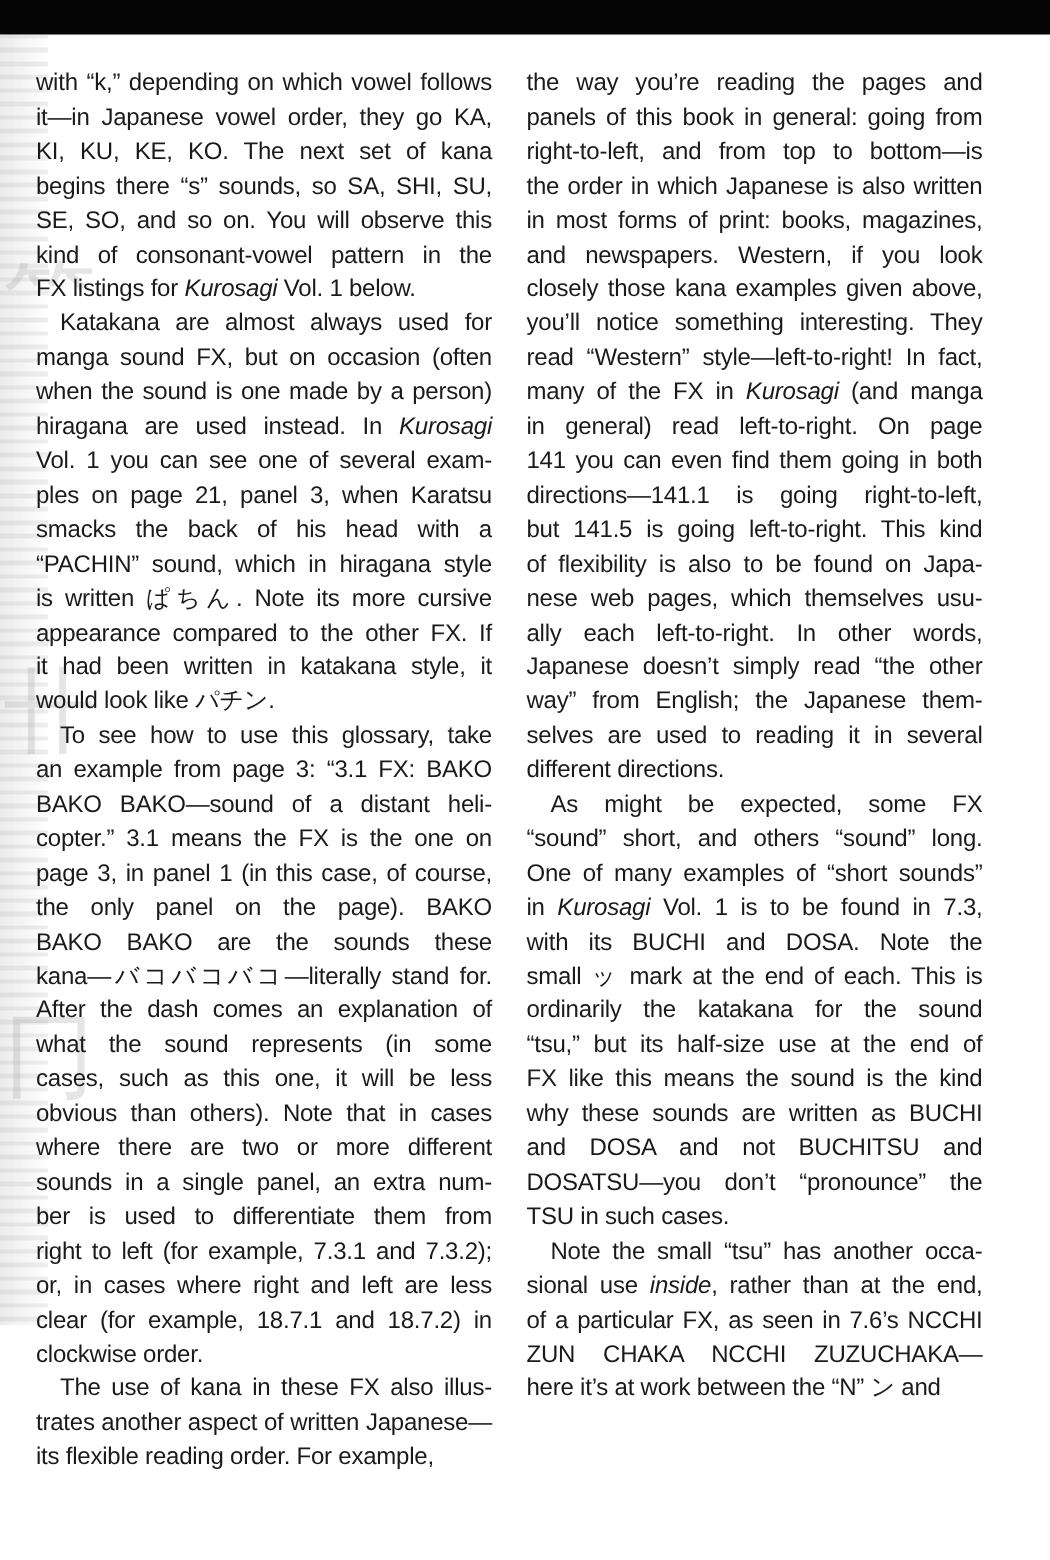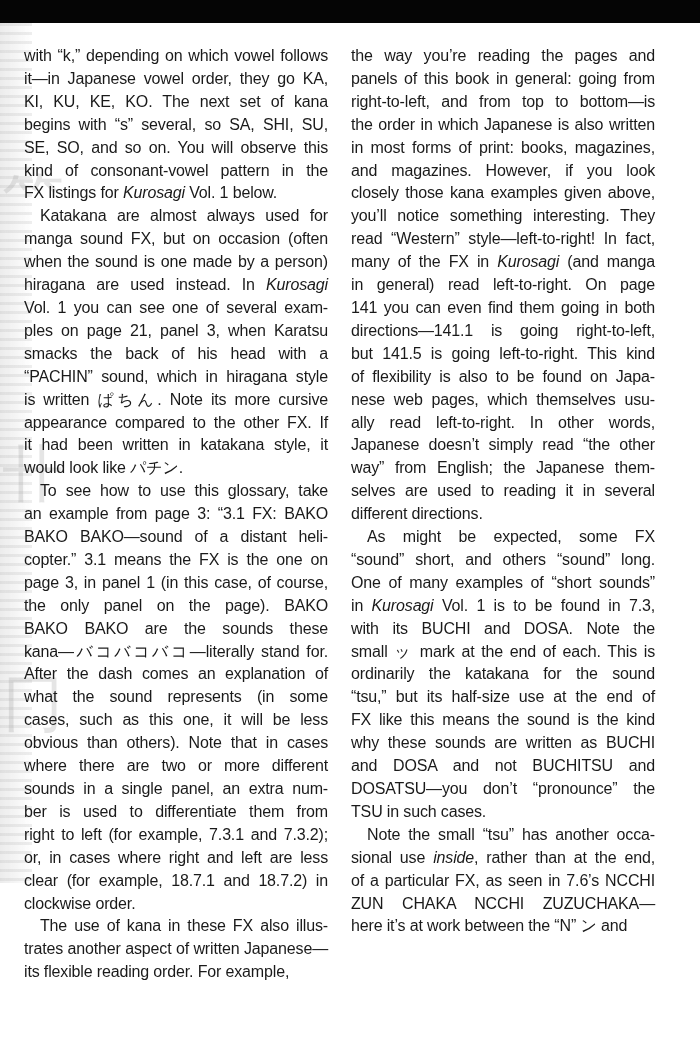--- a/index.html
+++ b/index.html
@@ -46,21 +46,21 @@
   <span class="wm-glyph" style="top:150px">⺮</span>
   <span class="wm-glyph" style="top:420px">卄</span>
   <span class="wm-glyph" style="top:650px">冂</span>
 </div>
 
 <div class="column col-left" id="col-left">
     <p>
       <span class="line">with “k,” depending on which vowel follows</span>
       <span class="line">it—in Japanese vowel order, they go KA,</span>
       <span class="line">KI, KU, KE, KO. The next set of kana</span>
-      <span class="line">begins with “s” several, so SA, SHI, SU,</span>
+      <span class="line">begins there “s” sounds, so SA, SHI, SU,</span>
       <span class="line">SE, SO, and so on. You will observe this</span>
       <span class="line">kind of consonant-vowel pattern in the</span>
       <span class="line last">FX listings for <em>Kurosagi</em> Vol. 1 below.</span>
     </p>
     <p>
       <span class="line indent">Katakana are almost always used for</span>
       <span class="line">manga sound FX, but on occasion (often</span>
       <span class="line">when the sound is one made by a person)</span>
       <span class="line">hiragana are used instead. In <em>Kurosagi</em></span>
       <span class="line">Vol. 1 you can see one of several exam-</span>
@@ -99,32 +99,32 @@
       <span class="line last">its flexible reading order. For example,</span>
     </p>
   </div>
 <div class="column col-right" id="col-right">
     <p>
       <span class="line">the way you’re reading the pages and</span>
       <span class="line">panels of this book in general: going from</span>
       <span class="line">right-to-left, and from top to bottom—is</span>
       <span class="line">the order in which Japanese is also written</span>
       <span class="line">in most forms of print: books, magazines,</span>
-      <span class="line">and magazines. However, if you look</span>
+      <span class="line">and newspapers. Western, if you look</span>
       <span class="line">closely those kana examples given above,</span>
       <span class="line">you’ll notice something interesting. They</span>
       <span class="line">read “Western” style—left-to-right! In fact,</span>
       <span class="line">many of the FX in <em>Kurosagi</em> (and manga</span>
       <span class="line">in general) read left-to-right. On page</span>
       <span class="line">141 you can even find them going in both</span>
       <span class="line">directions—141.1 is going right-to-left,</span>
       <span class="line">but 141.5 is going left-to-right. This kind</span>
       <span class="line">of flexibility is also to be found on Japa-</span>
       <span class="line">nese web pages, which themselves usu-</span>
-      <span class="line">ally read left-to-right. In other words,</span>
+      <span class="line">ally each left-to-right. In other words,</span>
       <span class="line">Japanese doesn’t simply read “the other</span>
       <span class="line">way” from English; the Japanese them-</span>
       <span class="line">selves are used to reading it in several</span>
       <span class="line last">different directions.</span>
     </p>
     <p>
       <span class="line indent">As might be expected, some FX</span>
       <span class="line">“sound” short, and others “sound” long.</span>
       <span class="line">One of many examples of “short sounds”</span>
       <span class="line">in <em>Kurosagi</em> Vol. 1 is to be found in 7.3,</span>

